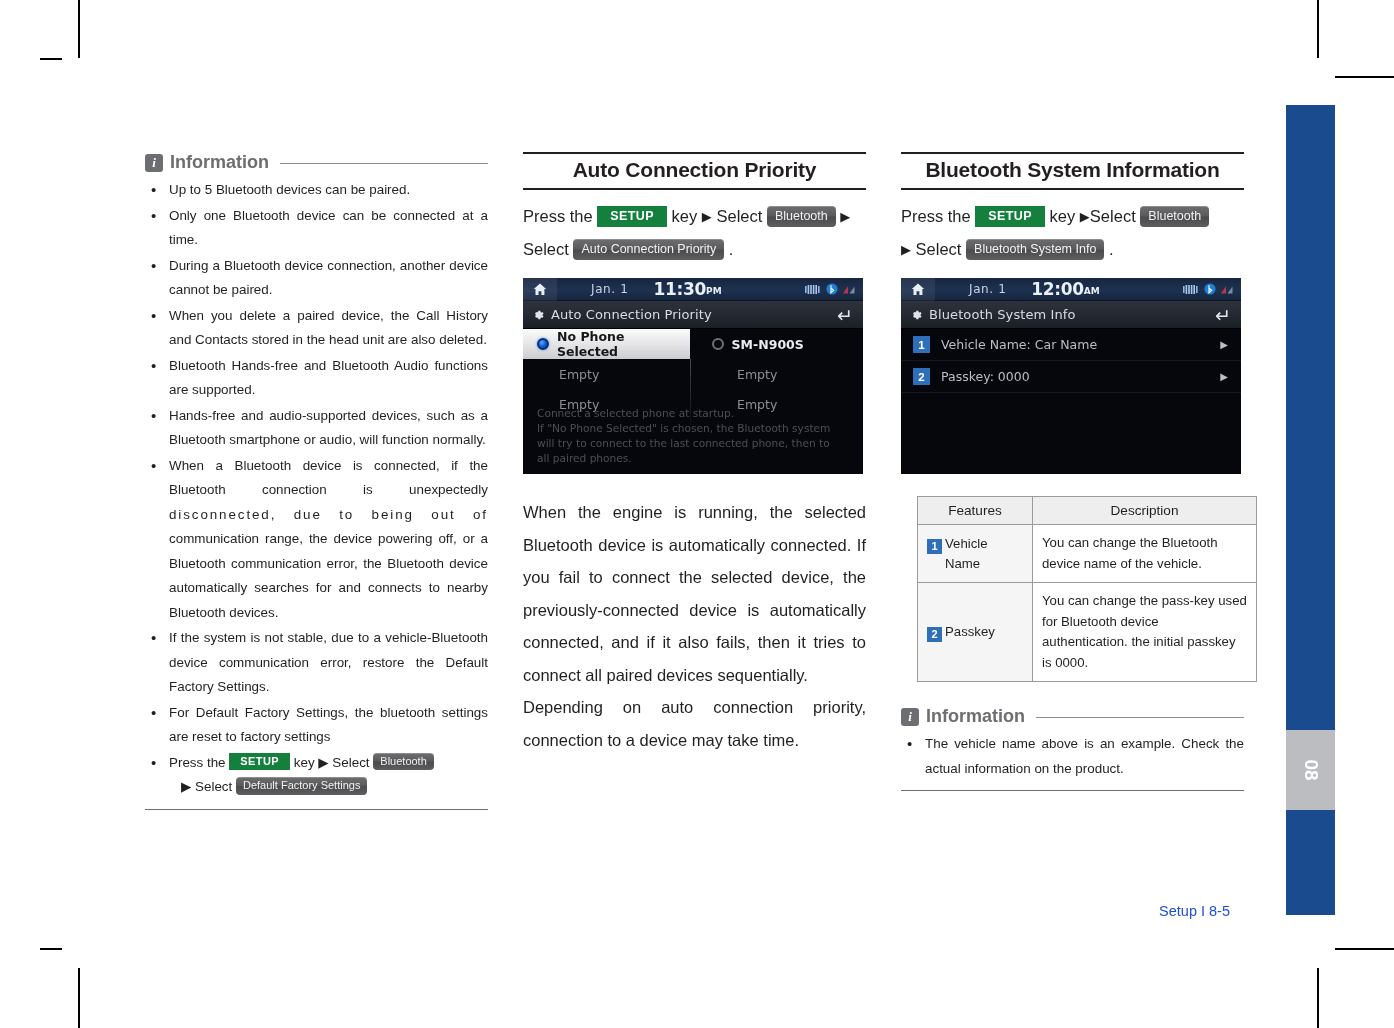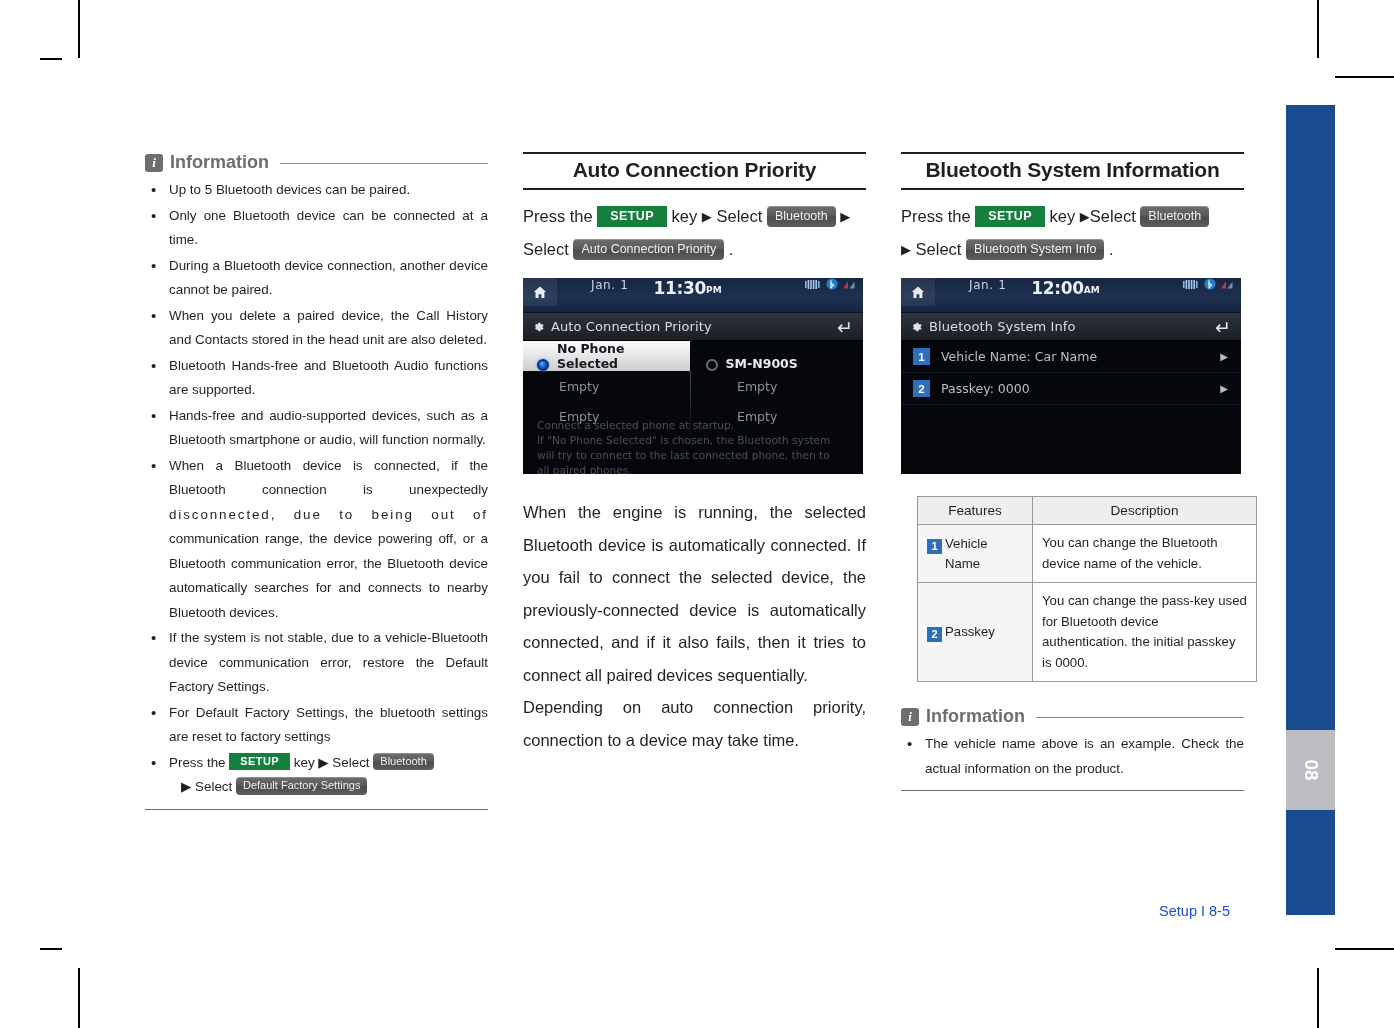--- a/index.html
+++ b/index.html
@@ -177,23 +177,23 @@
     background: #05070c;
     margin: 12px 0 0 0;
     position: relative;
     overflow: hidden;
     font-family: "DejaVu Sans", sans-serif;
   }
   .hu-tall { height: 196px; }
   .hu-short { height: 196px; }
 
   .hu-statusbar {
-    height: 35px;
+    height: 23px;
     background: linear-gradient(to bottom, #17263f 0%, #1d3150 55%, #16253d 100%);
-    display: flex; 
+    display: flex; align-items: center;
     position: relative;
     border-bottom: 1px solid #0b1322;
   }
   .hu-home {
     width: 34px; height: 28px;
     display: flex; align-items: center; justify-content: center;
     background: rgba(255,255,255,.07);
   }
   .hu-date {
     position: absolute; left: 68px;
@@ -229,21 +229,20 @@
   .acp-body { position: relative; height: 140px; }
   .acp-row { display: flex; height: 30px; }
   .acp-cell {
     width: 50%; display: flex; align-items: center;
     padding-left: 14px; color: #8b8f96; font-size: 12.5px;
   }
   .acp-cell.sel {
     background: linear-gradient(to bottom, #fbfbfb 0%, #e3e3e5 55%, #cdcdd0 100%);
     color: #15171a; font-weight: bold;
     width: 49%;
-    align-items: flex-end;
   }
   .acp-cell.bright { color: #e8ebef; font-weight: bold; }
   .radio {
     width: 12px; height: 12px; border-radius: 50%;
     border: 2px solid #6c7178;
     margin-right: 8px; flex: none;
     background: transparent;
   }
   .radio.on {
     border: 2px solid #0b2f6d;
@@ -455,21 +454,21 @@
           <span class="hu-title">Auto Connection Priority</span>
           <span class="hu-back">↵</span>
         </div>
 
         <div class="acp-body">
           <div class="acp-row">
             <div class="acp-cell sel">
               <span class="radio on"></span>
               <span>No Phone Selected</span>
             </div>
-            <div class="acp-cell bright" style="padding-left:16px;align-items:flex-end;">
+            <div class="acp-cell bright" style="padding-left:22px;">
               <span class="radio"></span>
               <span>SM-N900S</span>
             </div>
           </div>
           <div class="acp-row">
             <div class="acp-cell" style="padding-left:36px;">
               <span>Empty</span>
             </div>
             <div class="acp-cell" style="padding-left:44px;">
               <span>Empty</span>

